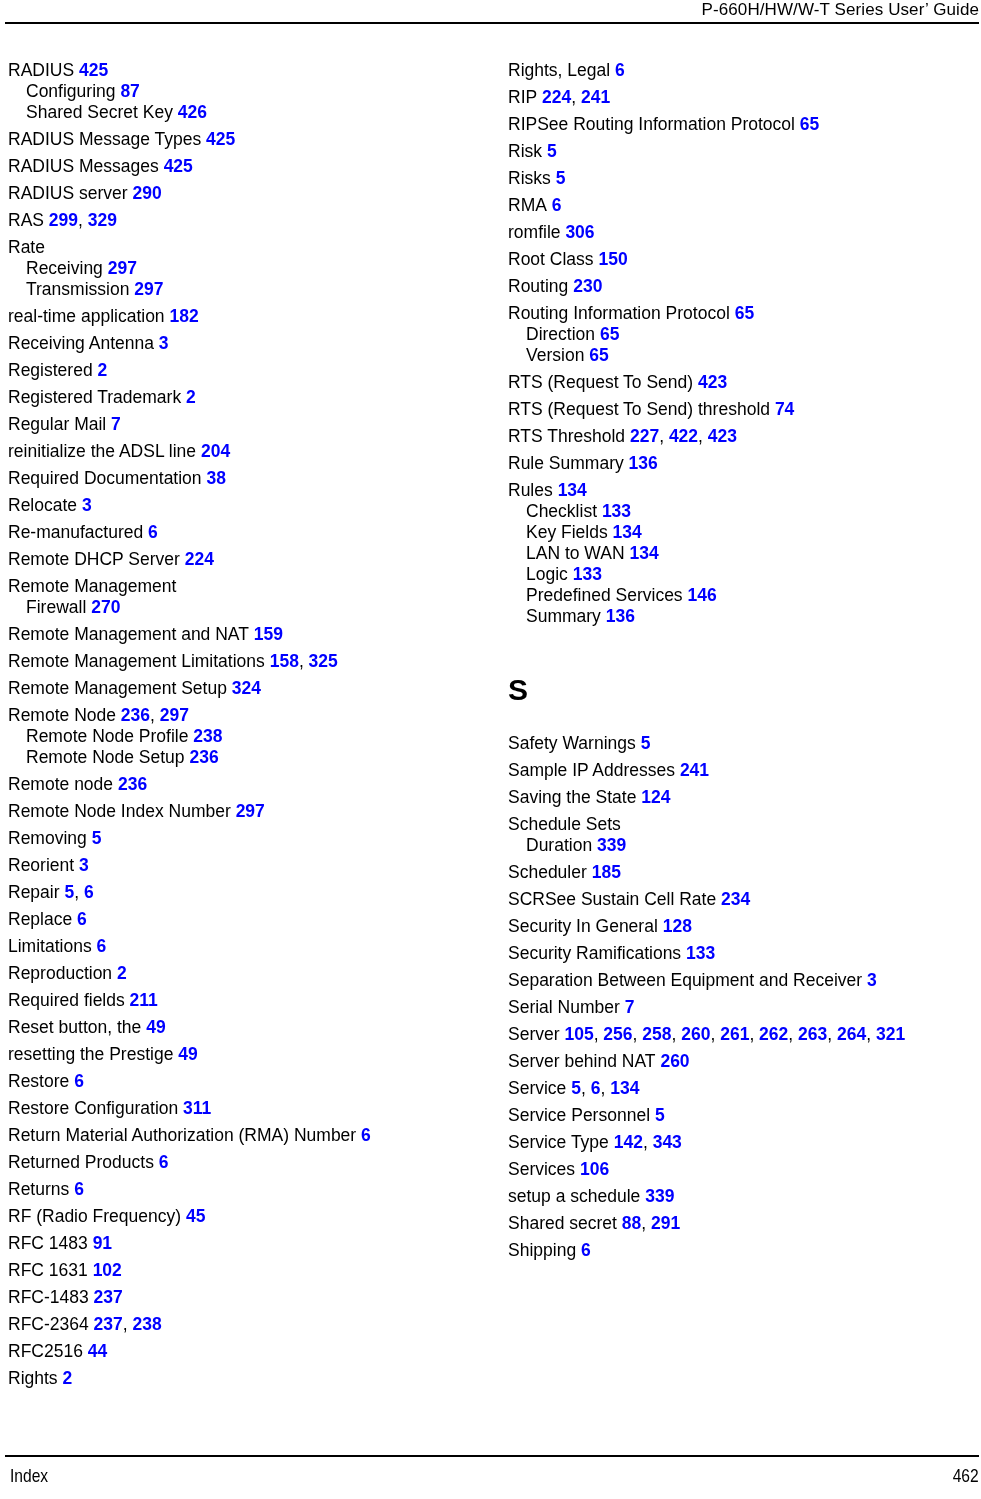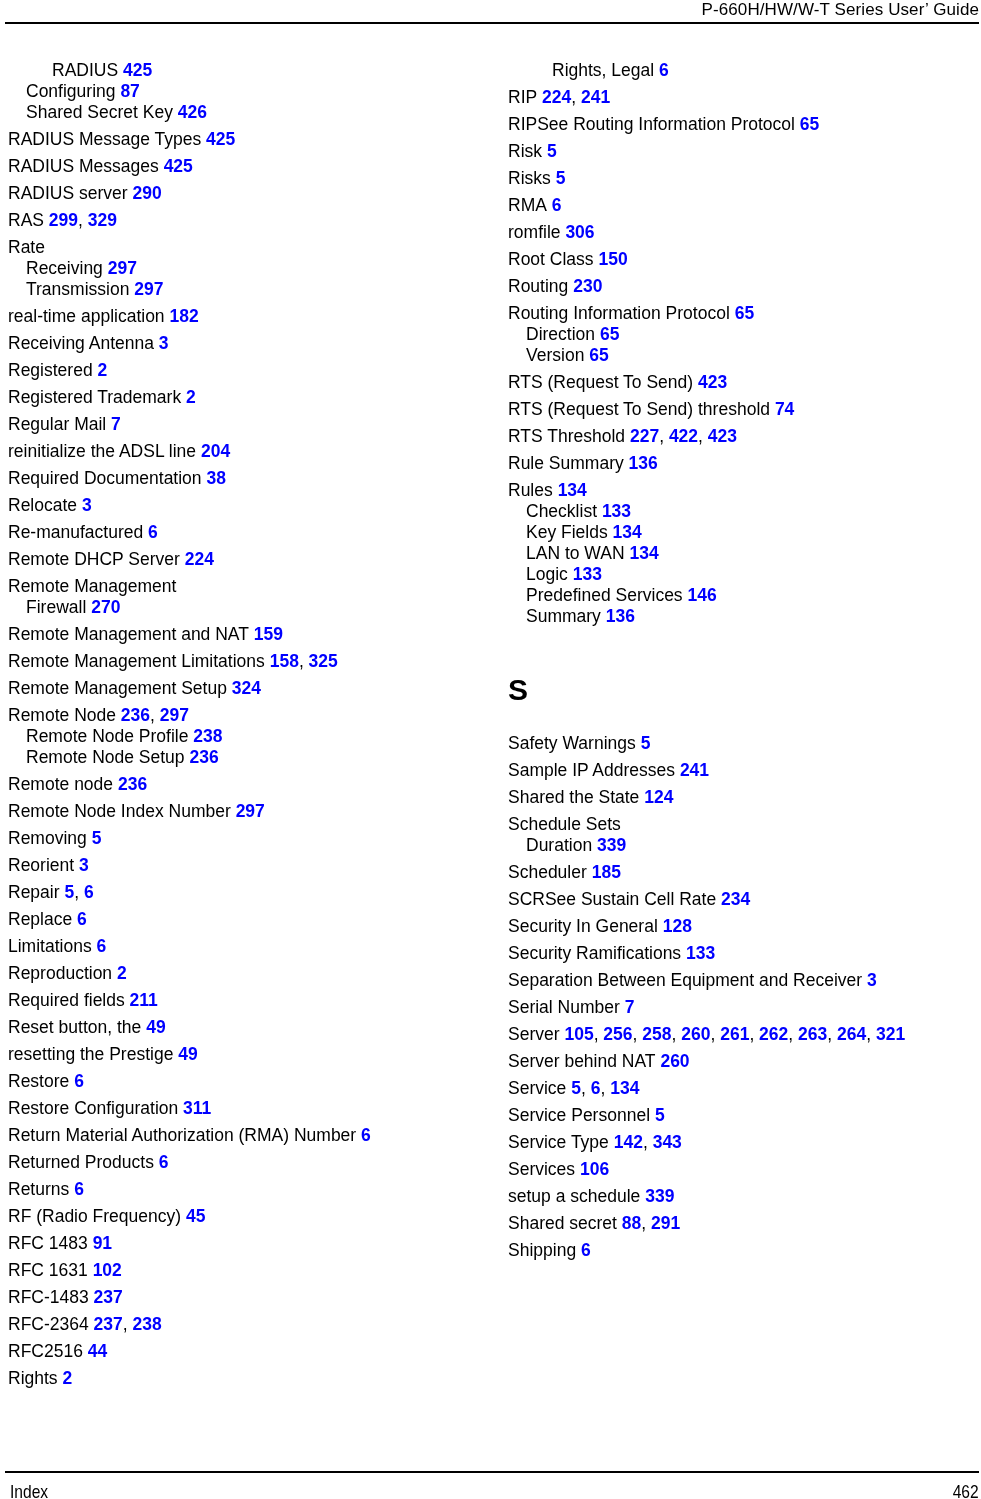--- a/index.html
+++ b/index.html
@@ -65,21 +65,20 @@
     line-height: 21px;
     white-space: nowrap;
     color: #000;
   }
   .entry.level-0 {
     margin-top: 6px;
     padding-left: 0;
   }
   .entry.level-0:first-child {
     margin-top: 0;
-    margin-left: 44px;
   }
   .entry.level-1 {
     margin-top: 0;
     padding-left: 18px;
   }
   
   .pages {
     color: #0000ff;
     font-weight: bold;
   }
@@ -97,21 +96,21 @@
     margin-bottom: 26px;
     color: #000;
   }
 
   
   .page-footer {
     position: absolute;
     left: 5px;
     right: 2px;
     bottom: 0;
-    height: 28px;
+    height: 44px;
   }
   .footer-rule {
     position: absolute;
     left: 0;
     right: 0;
     top: 0;
     height: 0;
     border-top: 2px solid #000;
   }
   .footer-label,
@@ -215,21 +214,21 @@
       <div class="entry level-0"><span>Rules</span><span class="pages"> <span>134</span></span></div>
       <div class="entry level-1"><span>Checklist</span><span class="pages"> <span>133</span></span></div>
       <div class="entry level-1"><span>Key Fields</span><span class="pages"> <span>134</span></span></div>
       <div class="entry level-1"><span>LAN to WAN</span><span class="pages"> <span>134</span></span></div>
       <div class="entry level-1"><span>Logic</span><span class="pages"> <span>133</span></span></div>
       <div class="entry level-1"><span>Predefined Services</span><span class="pages"> <span>146</span></span></div>
       <div class="entry level-1"><span>Summary</span><span class="pages"> <span>136</span></span></div>
       <div class="letter-heading">S</div>
       <div class="entry level-0"><span>Safety Warnings</span><span class="pages"> <span>5</span></span></div>
       <div class="entry level-0"><span>Sample IP Addresses</span><span class="pages"> <span>241</span></span></div>
-      <div class="entry level-0"><span>Shared the State</span><span class="pages"> <span>124</span></span></div>
+      <div class="entry level-0"><span>Saving the State</span><span class="pages"> <span>124</span></span></div>
       <div class="entry level-0"><span>Schedule Sets</span></div>
       <div class="entry level-1"><span>Duration</span><span class="pages"> <span>339</span></span></div>
       <div class="entry level-0"><span>Scheduler</span><span class="pages"> <span>185</span></span></div>
       <div class="entry level-0"><span>SCRSee Sustain Cell Rate</span><span class="pages"> <span>234</span></span></div>
       <div class="entry level-0"><span>Security In General</span><span class="pages"> <span>128</span></span></div>
       <div class="entry level-0"><span>Security Ramifications</span><span class="pages"> <span>133</span></span></div>
       <div class="entry level-0"><span>Separation Between Equipment and Receiver</span><span class="pages"> <span>3</span></span></div>
       <div class="entry level-0"><span>Serial Number</span><span class="pages"> <span>7</span></span></div>
       <div class="entry level-0"><span>Server</span><span class="pages"> <span>105</span><span class="sep">, </span><span>256</span><span class="sep">, </span><span>258</span><span class="sep">, </span><span>260</span><span class="sep">, </span><span>261</span><span class="sep">, </span><span>262</span><span class="sep">, </span><span>263</span><span class="sep">, </span><span>264</span><span class="sep">, </span><span>321</span></span></div>
       <div class="entry level-0"><span>Server behind NAT</span><span class="pages"> <span>260</span></span></div>

